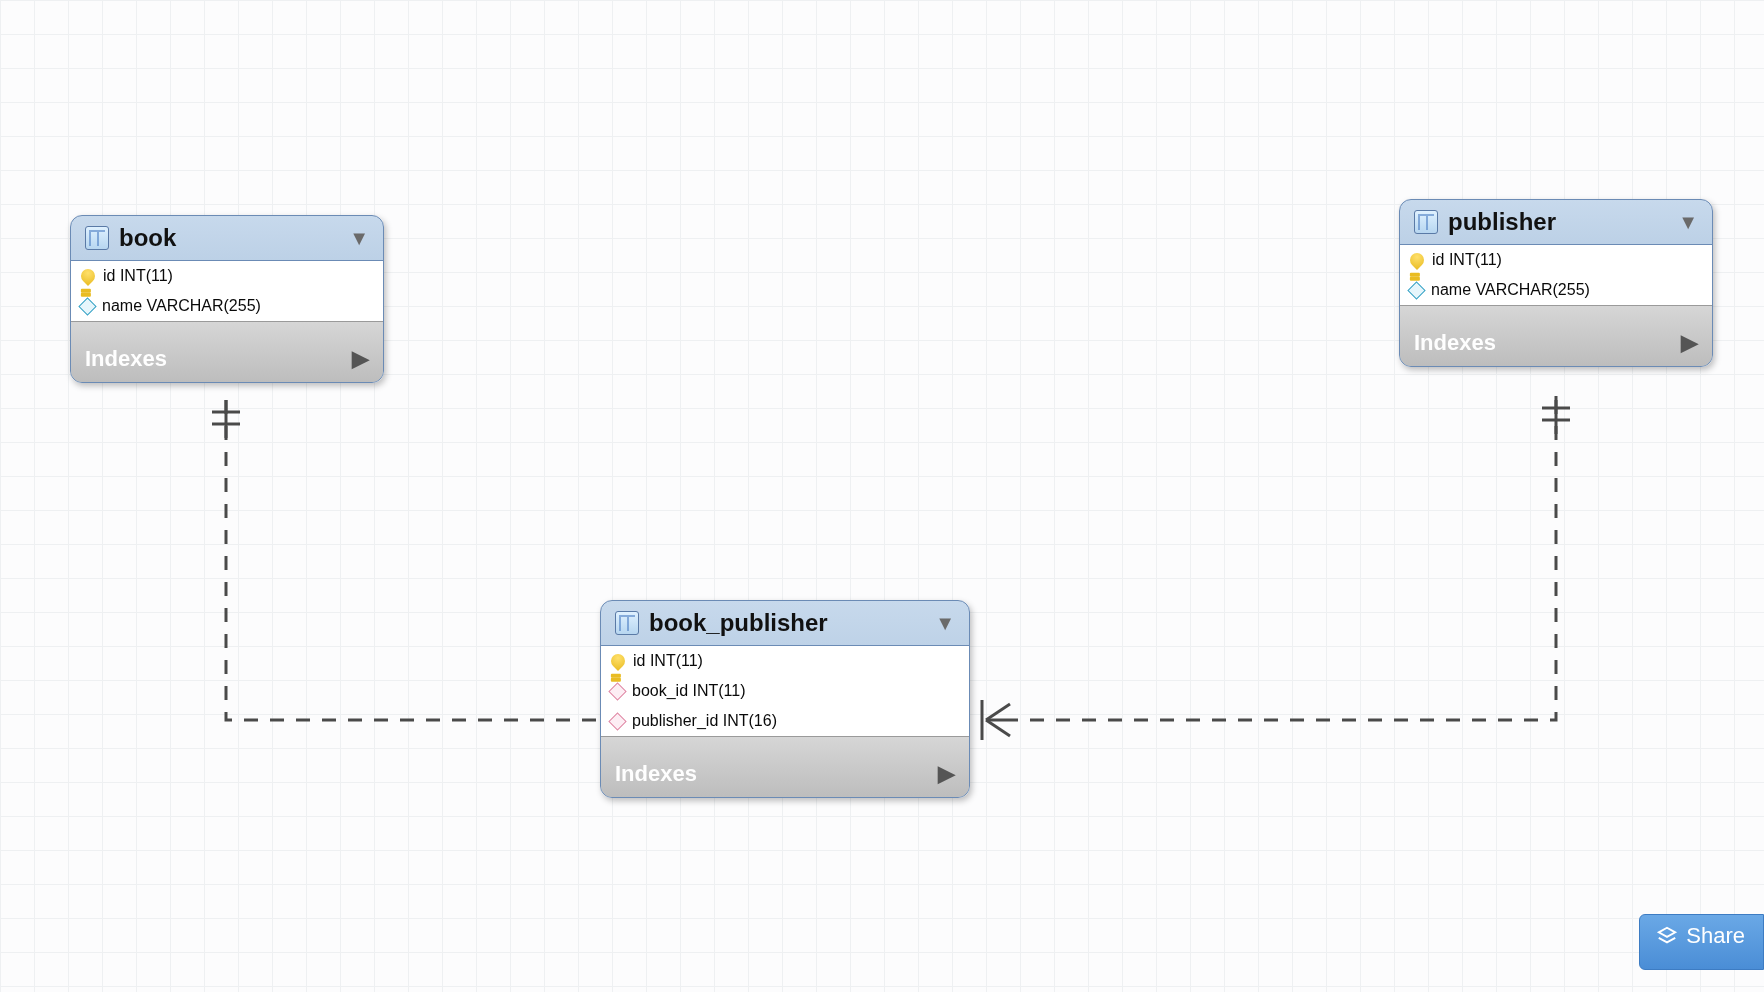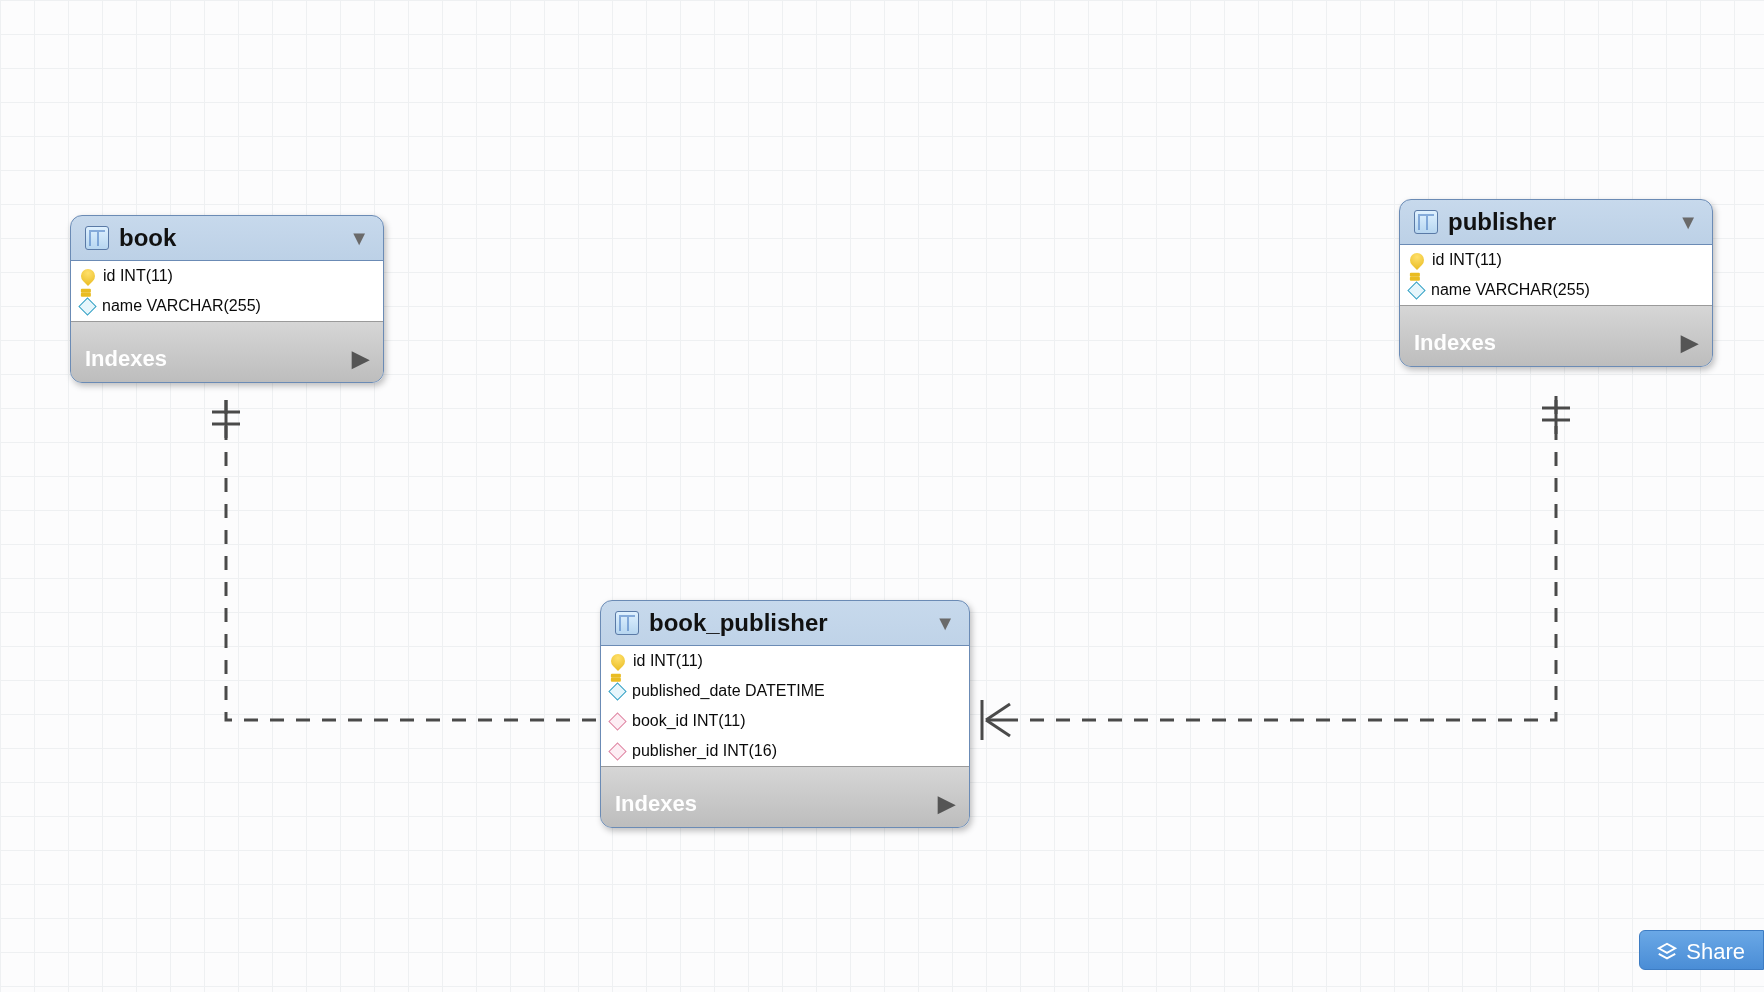--- a/index.html
+++ b/index.html
@@ -131,21 +131,21 @@
 
   
   .share-btn {
     position: absolute;
     right: 0;
     bottom: 22px;
     background: linear-gradient(#6aa8e6, #4a8dd6);
     color: #fff;
     font-size: 22px;
     font-weight: 500;
-    padding: 8px 18px 4px 16px;
+    padding: 8px 18px 20px 16px;
     border-radius: 6px 0 0 6px;
     border: 1px solid #3d7cc3;
     display: flex;
     align-items: center;
     gap: 8px;
     cursor: pointer;
   }
   .share-btn svg { width: 22px; height: 22px; }
 </style>
 </head>
@@ -231,24 +231,20 @@
     <span class="table-icon"></span>
     <span>book_publisher</span>
     <span class="chev">▼</span>
   </div>
   <div class="table-body">
     <div class="col-row">
       <span class="key-icon"></span>
       <span>id INT(11)</span>
     </div>
     <div class="col-row">
-      <span class="diamond blue"></span>
-      <span>published_date DATETIME</span>
-    </div>
-    <div class="col-row">
       <span class="diamond pink"></span>
       <span>book_id INT(11)</span>
     </div>
     <div class="col-row">
       <span class="diamond pink"></span>
       <span>publisher_id INT(16)</span>
     </div>
   </div>
   <div class="indexes-row">
     <span>Indexes</span>

